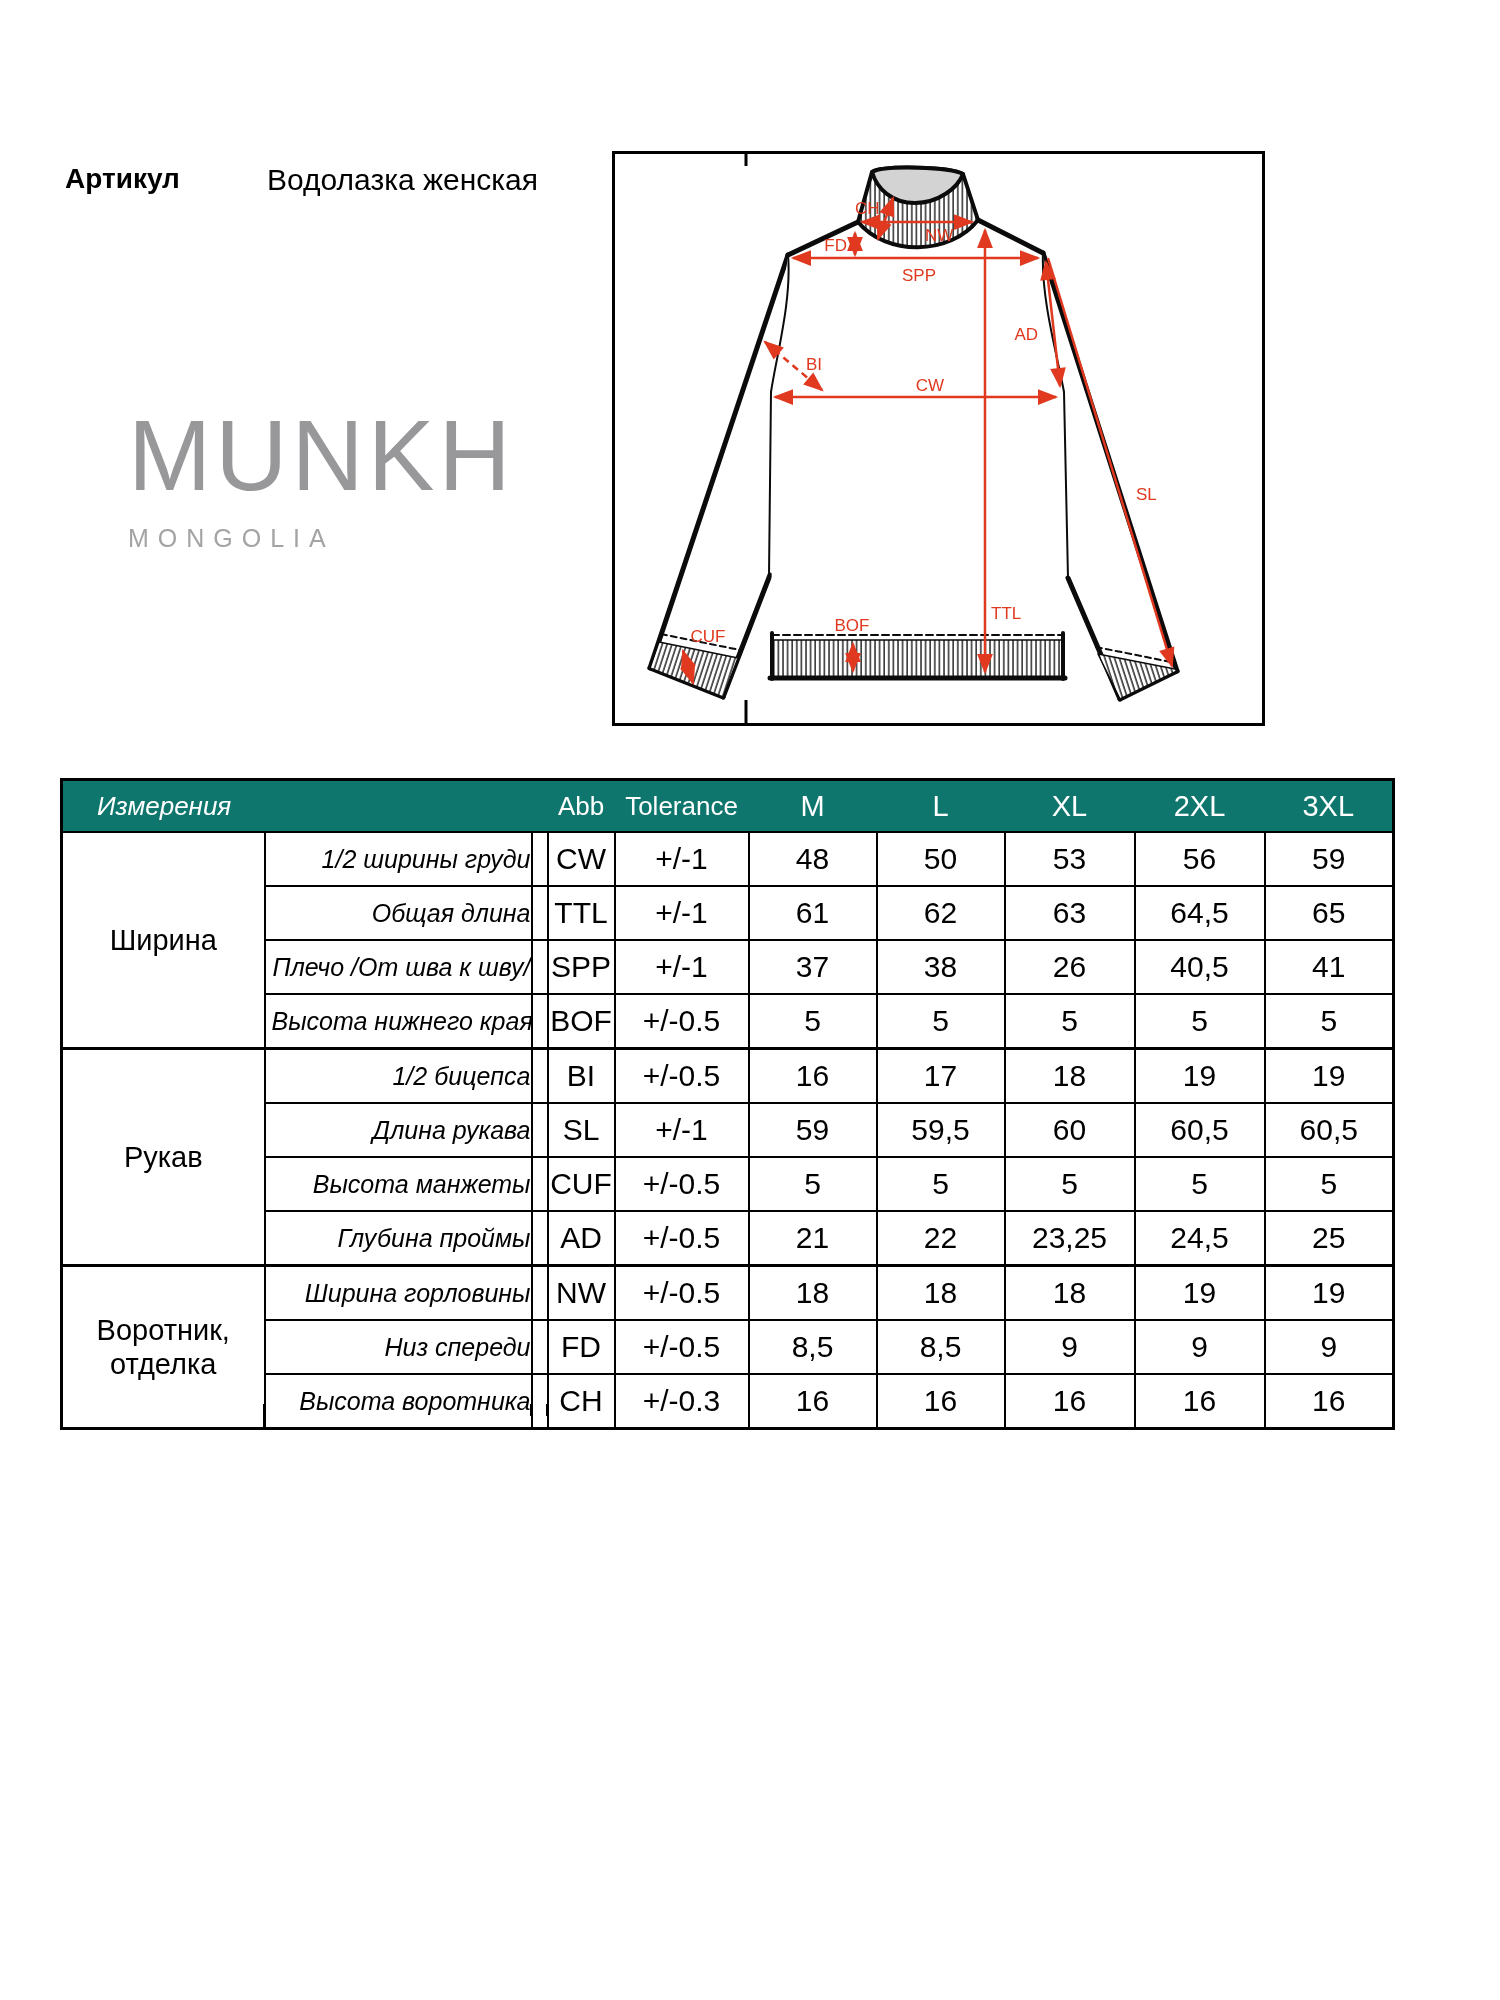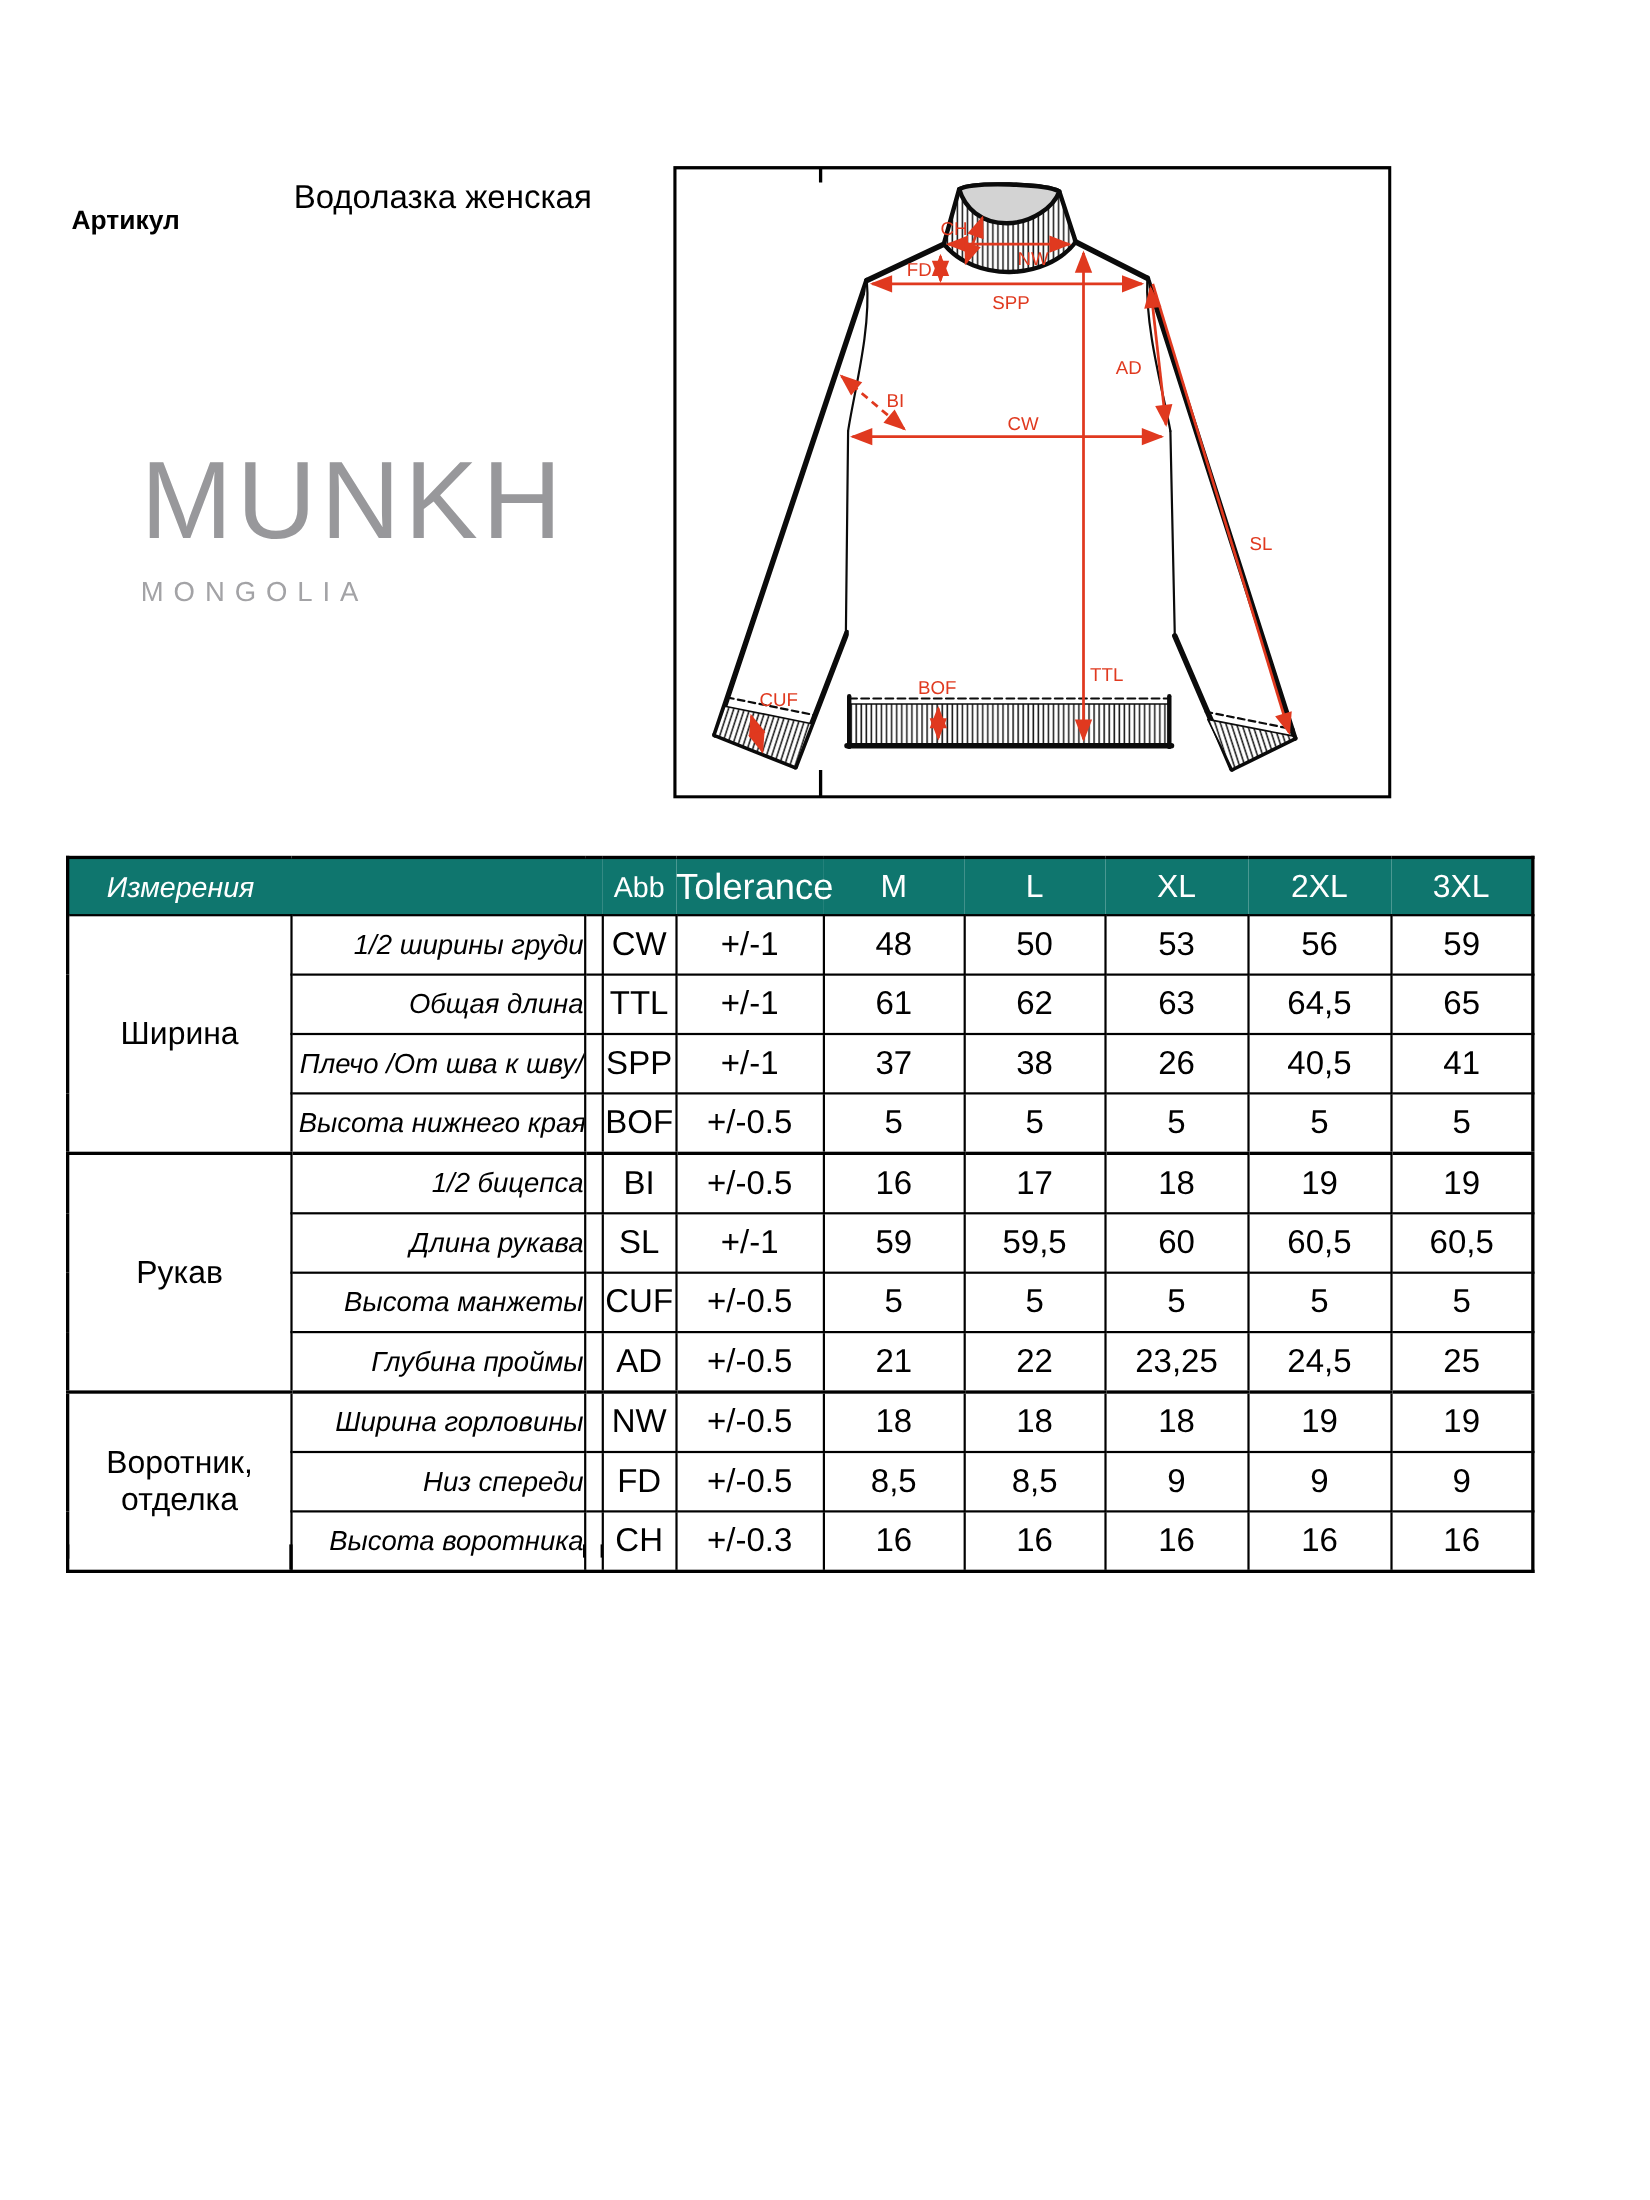--- a/index.html
+++ b/index.html
@@ -3,21 +3,21 @@
 <meta charset="utf-8">
 <style>
   html,body{margin:0;padding:0;}
   body{
     width:1500px;height:2000px;background:#ffffff;position:relative;
     font-family:"Liberation Sans", sans-serif;color:#000;
   }
   .abs{position:absolute;}
 
   
-  .article-label{left:65px;top:163px;font-size:24px;font-weight:bold;margin-top:24px;}
+  .article-label{left:65px;top:163px;font-size:28px;font-weight:bold;}
   .article-value{left:267px;top:163px;font-size:30px;}
 
   
   .brand{left:128px;top:405px;width:370px;text-align:center;
          font-size:100px;letter-spacing:4px;color:#98989b;line-height:100px;}
   .brand-sub{left:128px;top:524px;width:370px;
          font-size:25px;letter-spacing:9px;color:#a3a3a6;}
 
   
   table.size{position:absolute;left:60px;top:778px;width:1332px;
@@ -144,21 +144,21 @@
       <col style="width:128px">
     <col style="width:128px">
       <col style="width:130px">
       <col style="width:130px">
       <col style="width:129px">
   </colgroup>
   <thead>
     <tr>
       <th class="meas" colspan="3">Измерения</th>
       <th style="font-size:26px">Abb</th>
-      <th style="font-size:33px">Tolerance</th>
+      <th style="font-size:26px">Tolerance</th>
       <th>M</th>
       <th>L</th>
       <th>XL</th>
       <th>2XL</th>
       <th>3XL</th>
     </tr>
   </thead>
   <tbody>
     <tr>
       <td class="group" rowspan="4">Ширина</td>

